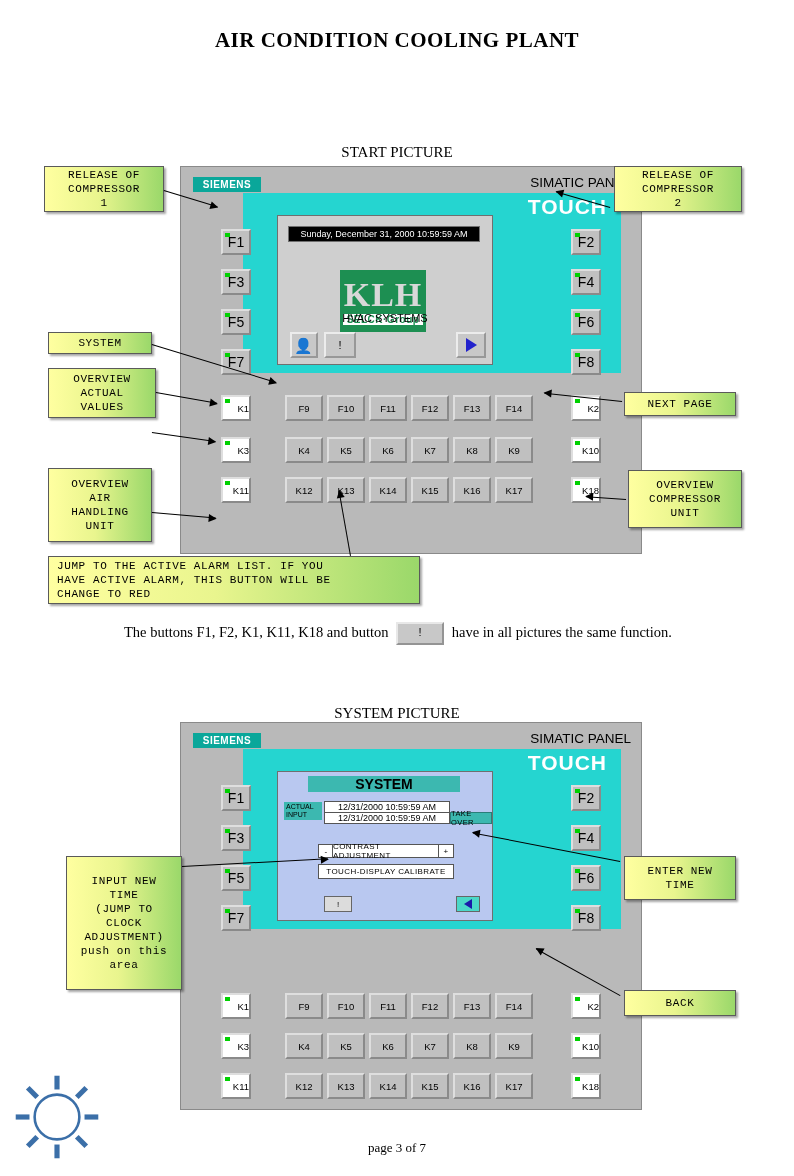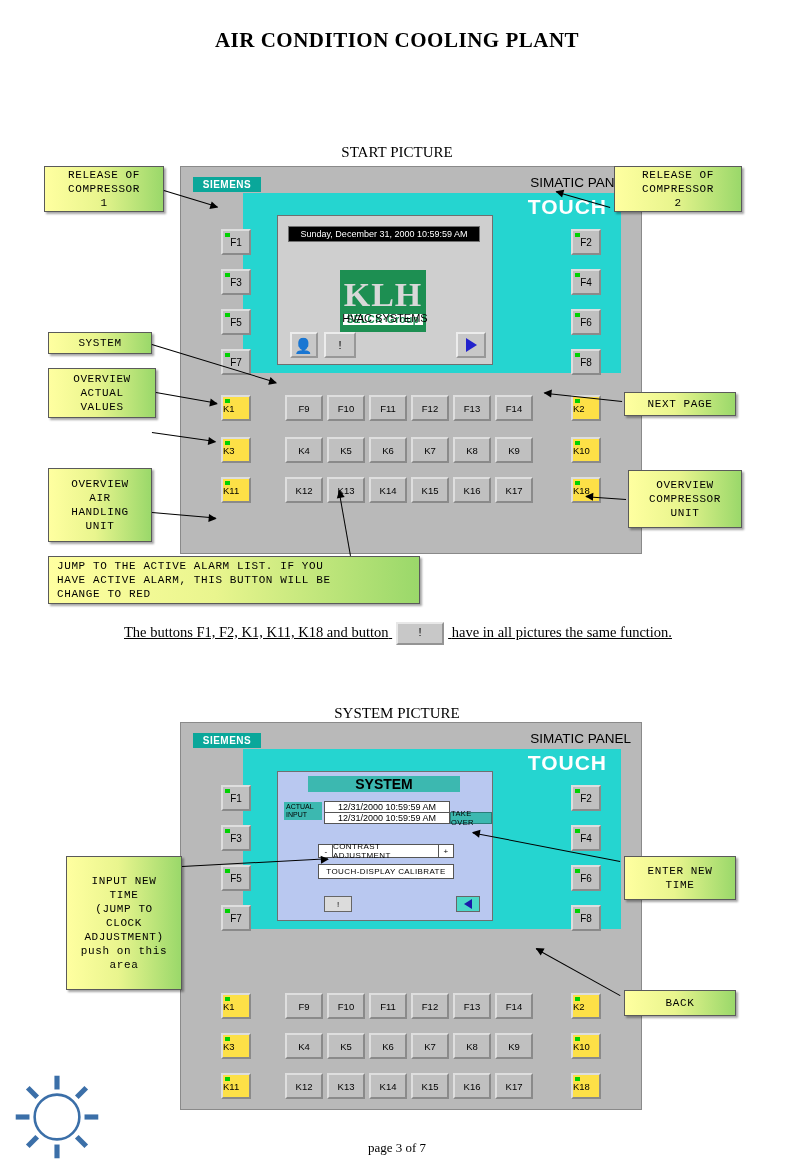--- a/index.html
+++ b/index.html
@@ -21,21 +21,20 @@
     position:absolute;text-align:center;width:794px;left:0;
     font-family:"Liberation Serif", serif;font-size:15px;color:#000;margin-top:20px;
   }
   #start-title{top:124px;}
   #system-title{top:685px;}
 
   .body-text{
     position:absolute;left:124px;top:622px;width:600px;
     font-family:"Liberation Serif", serif;font-size:14.5px;color:#000;
     line-height:20px;
-    text-decoration:underline;
   }
   .inline-btn{
     display:inline-block;vertical-align:middle;
     width:44px;height:19px;background:#c8c8c8;
     border:2px outset #e8e8e8;
     text-align:center;font-family:"Liberation Sans", sans-serif;font-size:11px;
     line-height:17px;margin:0 4px;color:#000;
   }
 
   .footer{
@@ -98,30 +97,30 @@
   }
   .screen.blue-dotted{
     background-color:#b9c8f0;
     background-image:radial-gradient(#8fa3de 0.7px, transparent 0.7px);
     background-size:4px 4px;
   }
 
   
   .skey{
     position:absolute;background:#c0c0c0;border:2px outset #dedede;
-    font-family:"Liberation Sans", sans-serif;font-size:10px;color:#000;
+    font-family:"Liberation Sans", sans-serif;font-size:14px;color:#000;
     display:flex;align-items:center;justify-content:center;
   }
   .skey .led{
     position:absolute;left:2px;top:2px;width:5px;height:4px;background:#00d000;
   }
   .kkey{
-    position:absolute;background:#fde047;border:2px outset #dedede;
+    position:absolute;background:#ffffff;border:2px outset #dedede;
     font-family:"Liberation Sans", sans-serif;font-size:9.5px;color:#000;
-    display:flex;align-items:center;justify-content:flex-start;
+    display:flex;align-items:center;justify-content:flex-end;
   }
   .kkey .led{
     position:absolute;left:2px;top:2px;width:5px;height:4px;background:#00d000;
   }
   .fkey{
     position:absolute;background:#c0c0c0;border:2px outset #dedede;
     font-family:"Liberation Sans", sans-serif;font-size:9.5px;color:#000;
     display:flex;align-items:center;justify-content:center;
   }
 

